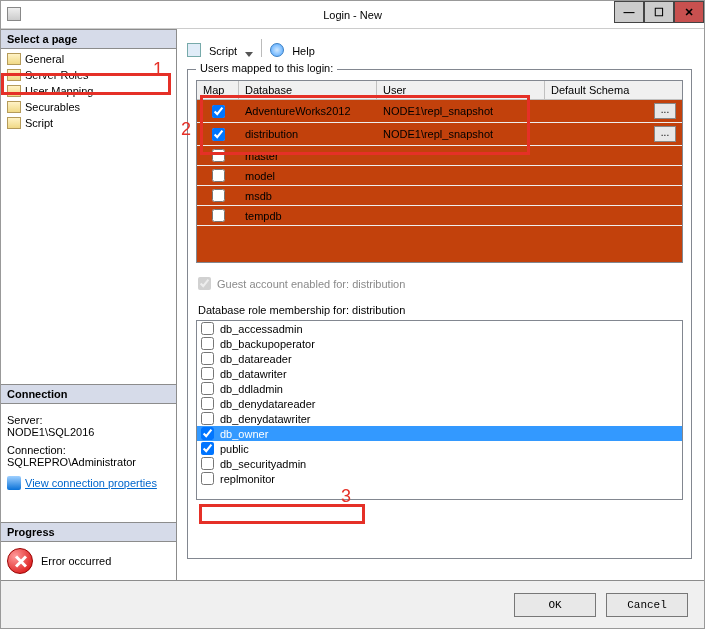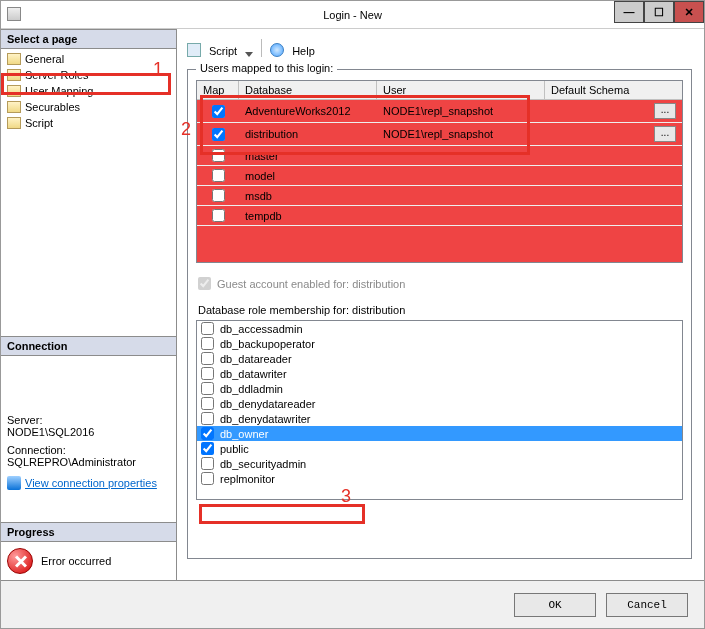--- a/index.html
+++ b/index.html
@@ -12,38 +12,38 @@
   .winbtn.min { }
   .winbtn.max { }
   .winbtn.close { background:#c8504f; color:#000;}
   .outer { display:flex; height: calc(100% - 28px - 48px); }
   .leftpanel { width:176px; border-right:1px solid #8c8c8c; display:flex; flex-direction:column; background:#fff;}
   .section-header { background:#d6dbe9; border-bottom:1px solid #8c8c8c; border-top:1px solid #8c8c8c; padding:3px 6px; font-weight:bold;}
   .nav { padding:2px 0; flex:0 0 auto;}
   .nav-item { padding:2px 6px; display:flex; align-items:center; gap:4px; cursor:pointer;}
   .nav-icon { width:14px; height:12px; border:1px solid #b59b5a; background:linear-gradient(#fff3c6,#f0d986);}
   .annot-num { position:absolute; color:#e53027; font-size:18px; font-weight:normal;}
-  .conn-body { padding:4px 6px; font-size:11px; color:#000;margin-top:48px;}
+  .conn-body { padding:4px 6px; font-size:11px; color:#000;}
   .conn-label { margin-top:6px;}
   .conn-link { color:#0066cc; text-decoration:underline; cursor:pointer; display:flex; align-items:center; gap:4px; margin-top:8px;}
   .link-icon { width:14px; height:14px; background:linear-gradient(#9fd0ff,#0a72d8); border-radius:2px;}
   .progress-body { padding:6px; display:flex; align-items:center; gap:8px;}
   .err-icon { width:26px; height:26px; border-radius:50%; background:radial-gradient(circle at 30% 30%, #ff9a9a, #d40000); position:relative; border:1px solid #900;}
   .err-icon::before, .err-icon::after { content:""; position:absolute; left:6px; top:11px; width:14px; height:3px; background:#fff;}
   .err-icon::before { transform:rotate(45deg);}
   .err-icon::after  { transform:rotate(-45deg);}
   .rightpanel { flex:1; padding:6px 12px 0 10px; position:relative;}
   .toolbar { display:flex; align-items:flex-end; gap:8px; padding:4px 0 8px 0;}
   .tool-icon { width:14px; height:14px; background:#e0ecf8; border:1px solid #7aa;}
   .tool-dd { width:0;height:0;border-left:4px solid transparent;border-right:4px solid transparent;border-top:5px solid #555;}
   .help-icon { width:14px;height:14px;border-radius:50%;background:radial-gradient(#cfe8ff,#4aa3ff);border:1px solid #3a7fc4;}
   .sep { width:1px; height:18px; background:#bbb;}
   .panel-box { border:1px solid #828790; padding:10px 8px 8px 8px; position:relative; margin-top:4px;}
   .panel-legend { position:absolute; top:-8px; left:8px; background:#fff; padding:0 4px;}
-  .grid { border:1px solid #828790; background:#ef4444;}
+  .grid { border:1px solid #828790; background:#c2410c;}
   .grid-head { display:flex; background:#f0f0f0; border-bottom:1px solid #c0c0c0;}
   .gh { padding:3px 6px; border-right:1px solid #c0c0c0;}
   .gh.map { width:42px;}
   .gh.db  { width:138px;}
   .gh.usr { width:168px;}
   .gh.sch { flex:1; border-right:none;}
   .grid-row { display:flex; border-bottom:1px solid #eee;}
   .gc { padding:3px 6px; display:flex; align-items:center;}
   .gc.map { width:42px; justify-content:center;}
   .gc.db  { width:138px;}

